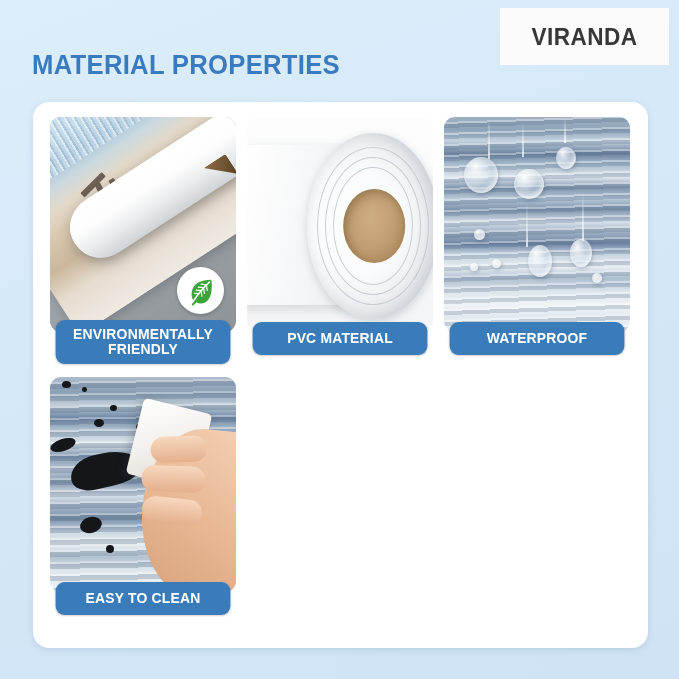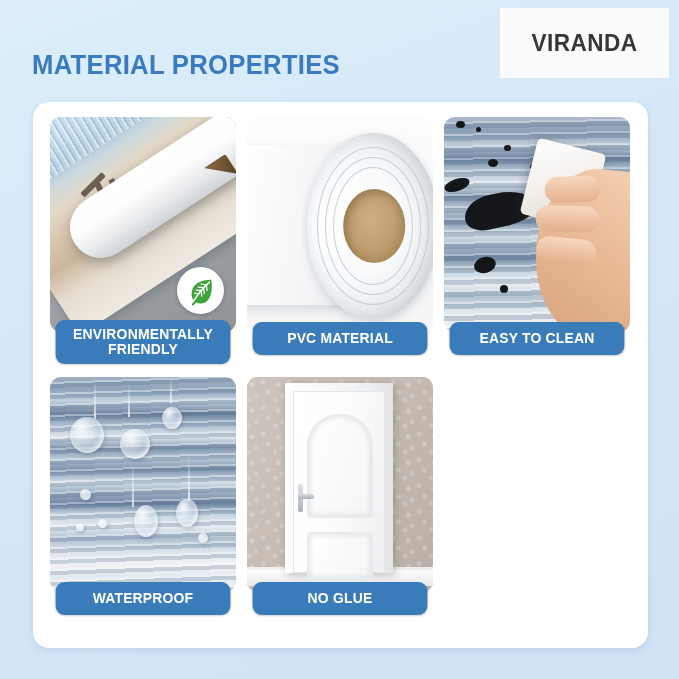--- a/index.html
+++ b/index.html
@@ -11,21 +11,21 @@
   .page {
     position: relative;
     width: 679px; height: 679px;
     background: linear-gradient(160deg, #dceefb 0%, #d6e9f8 35%, #cfe3f5 100%);
   }
 
   
   .logo-box {
     position: absolute;
     left: 500px; top: 8px;
-    width: 169px; height: 70px;
+    width: 169px; height: 57px;
     background: #fbfbfb;
     display: flex; align-items: center; justify-content: center;
   }
   .logo-text {
     font-size: 24px;
     font-weight: bold;
     letter-spacing: 0.5px;
     color: #373737;
     font-family: "Liberation Sans", sans-serif;
     transform: scaleX(0.94);
@@ -437,20 +437,41 @@
             <div class="ring" style="left:18px;top:24px;right:18px;bottom:24px;"></div>
             <div class="ring" style="left:26px;top:34px;right:26px;bottom:34px;"></div>
             <div class="core"></div>
           </div>
         </div>
         <div class="card-label">PVC MATERIAL</div>
       </div>
 
 
       <div class="card">
+        <div class="card-img wtr">
+          <div class="stripes"></div>
+          <div class="trail" style="left:44px;  top:2px;  height:40px;"></div>
+          <div class="trail" style="left:78px;  top:6px;  height:34px;"></div>
+          <div class="trail" style="left:120px; top:0px;  height:26px;"></div>
+          <div class="trail" style="left:82px;  top:86px; height:44px;"></div>
+          <div class="trail" style="left:138px; top:76px; height:48px;"></div>
+          <div class="drop" style="left:20px;  top:40px;  width:34px; height:36px;"></div>
+          <div class="drop" style="left:70px;  top:52px;  width:30px; height:30px;"></div>
+          <div class="drop" style="left:112px; top:30px;  width:20px; height:22px;"></div>
+          <div class="drop" style="left:84px;  top:128px; width:24px; height:32px;"></div>
+          <div class="drop" style="left:126px; top:122px; width:22px; height:28px;"></div>
+          <div class="drop" style="left:30px;  top:112px; width:11px; height:11px;"></div>
+          <div class="drop" style="left:48px;  top:142px; width:9px;  height:9px;"></div>
+          <div class="drop" style="left:26px;  top:146px; width:8px;  height:8px;"></div>
+          <div class="drop" style="left:148px; top:156px; width:10px; height:10px;"></div>
+        </div>
+        <div class="card-label">WATERPROOF</div>
+      </div>
+
+      <div class="card">
         <div class="card-img cln">
           <div class="stripes"></div>
           <div class="ink smear" style="left:20px; top:76px;"></div>
           <div class="ink" style="left:0px;   top:62px; width:26px; height:12px; transform:rotate(-18deg);"></div>
           <div class="ink" style="left:12px;  top:4px;  width:9px;  height:7px;"></div>
           <div class="ink" style="left:32px;  top:10px; width:5px;  height:5px;"></div>
           <div class="ink" style="left:60px;  top:28px; width:7px;  height:6px;"></div>
           <div class="ink" style="left:44px;  top:42px; width:10px; height:8px;"></div>
           <div class="ink" style="left:86px;  top:46px; width:11px; height:8px;"></div>
           <div class="ink" style="left:30px;  top:140px; width:22px; height:16px; transform:rotate(-14deg);"></div>
@@ -458,53 +479,16 @@
           <div class="cloth"></div>
           <div class="hand-clean">
             <div class="fngr" style="left:2px;  top:10px; width:56px; height:26px; transform:rotate(-8deg);"></div>
             <div class="fngr" style="left:-4px; top:40px; width:64px; height:26px; transform:rotate(-4deg);"></div>
             <div class="fngr" style="left:0px;  top:72px; width:60px; height:26px;"></div>
           </div>
         </div>
         <div class="card-label">EASY TO CLEAN</div>
       </div>
 
-      <div class="card">
-        <div class="card-img wtr">
-          <div class="stripes"></div>
-          <div class="trail" style="left:44px;  top:2px;  height:40px;"></div>
-          <div class="trail" style="left:78px;  top:6px;  height:34px;"></div>
-          <div class="trail" style="left:120px; top:0px;  height:26px;"></div>
-          <div class="trail" style="left:82px;  top:86px; height:44px;"></div>
-          <div class="trail" style="left:138px; top:76px; height:48px;"></div>
-          <div class="drop" style="left:20px;  top:40px;  width:34px; height:36px;"></div>
-          <div class="drop" style="left:70px;  top:52px;  width:30px; height:30px;"></div>
-          <div class="drop" style="left:112px; top:30px;  width:20px; height:22px;"></div>
-          <div class="drop" style="left:84px;  top:128px; width:24px; height:32px;"></div>
-          <div class="drop" style="left:126px; top:122px; width:22px; height:28px;"></div>
-          <div class="drop" style="left:30px;  top:112px; width:11px; height:11px;"></div>
-          <div class="drop" style="left:48px;  top:142px; width:9px;  height:9px;"></div>
-          <div class="drop" style="left:26px;  top:146px; width:8px;  height:8px;"></div>
-          <div class="drop" style="left:148px; top:156px; width:10px; height:10px;"></div>
-        </div>
-        <div class="card-label">WATERPROOF</div>
-      </div>
-
-      <div class="card">
-        <div class="card-img glu">
-          <div class="wall"></div>
-          <div class="baseline"></div>
-          <div class="skirting"></div>
-          <div class="frame">
-            <div class="door">
-              <div class="panel-top"></div>
-              <div class="panel-bot"></div>
-              <div class="handle-plate"></div>
-              <div class="handle"></div>
-            </div>
-          </div>
-        </div>
-        <div class="card-label">NO GLUE</div>
-      </div>
 
     </div>
   </div>
 </div>
 
 </body></html>

